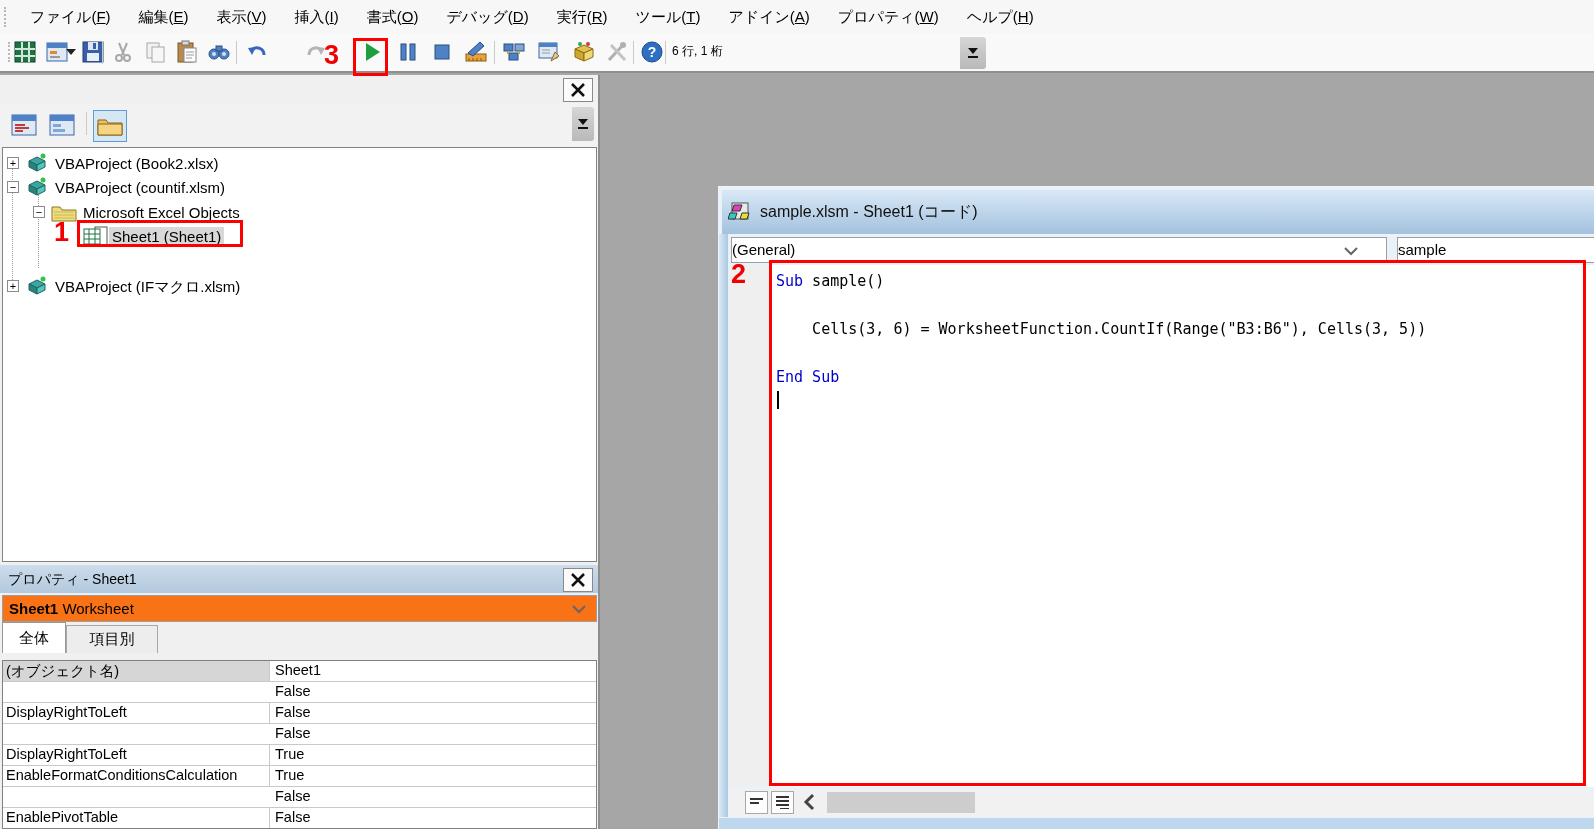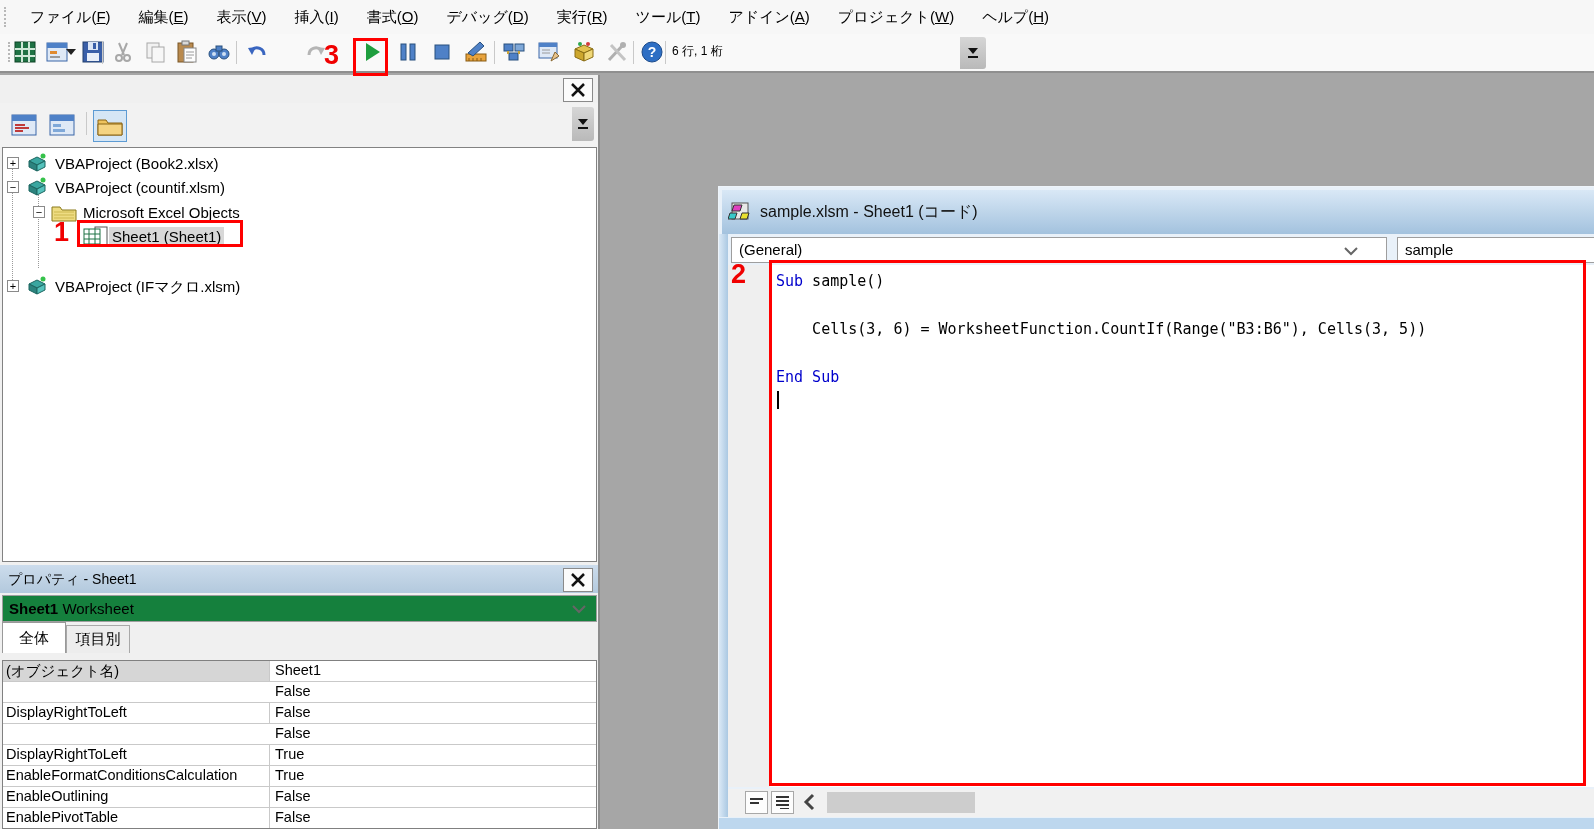--- a/index.html
+++ b/index.html
@@ -27,33 +27,33 @@
   .ptb-btn{position:absolute;top:7px;width:32px;height:30px;display:flex;align-items:center;justify-content:center}
   .ptb-active{border:1px solid #5d9bd3;background:#d5e6f5}
   #tree{position:absolute;left:2px;top:72px;width:595px;height:415px;background:#fff;border:1px solid #828282;box-sizing:border-box;overflow:hidden}
   .tree-row{position:absolute;left:0;width:100%;height:25px;font-size:15px}
   .expander{position:absolute;top:6px;width:12px;height:12px;border:1px solid #8a8a8a;background:#fff;font-size:11px;line-height:10px;text-align:center;box-sizing:border-box}
   .t-icon{position:absolute;top:2px;width:26px;height:20px}
   .t-label{position:absolute;top:3px;white-space:nowrap;padding:0 3px;line-height:19px}
   .t-sel{background:#d8d8d8}
   .dotline{position:absolute;border-left:1px dotted #9a9a9a}
   
-  #obj-combo{position:absolute;left:2px;top:30px;width:595px;height:27px;background:#15803d;border:1px solid #9e9e9e;box-sizing:border-box;font-size:15px;line-height:25px;padding-left:6px}
+  #obj-combo{position:absolute;left:2px;top:30px;width:595px;height:27px;background:#f97316;border:1px solid #9e9e9e;box-sizing:border-box;font-size:15px;line-height:25px;padding-left:6px}
   .tab{position:absolute;font-size:15px;text-align:center;box-sizing:border-box}
   #tab-all{left:2px;top:57px;width:64px;height:31px;background:#fff;border:1px solid #999;border-bottom:none;line-height:30px;z-index:2}
-  #tab-cat{left:66px;top:60px;width:64px;height:28px;background:#ededed;border:1px solid #a8a8a8;border-bottom:none;line-height:26px}
+  #tab-cat{left:66px;top:60px;width:92px;height:28px;background:#ededed;border:1px solid #a8a8a8;border-bottom:none;line-height:26px}
   #props-grid{position:absolute;left:2px;top:95px;width:595px;height:169px;background:#fff;border:1px solid #808080;box-sizing:border-box;overflow:hidden}
   .prow{position:absolute;left:0;width:100%;height:21px;border-bottom:1px solid #c9c9c9;box-sizing:border-box;font-size:14.5px}
   .pname{position:absolute;left:0;top:0;width:267px;height:100%;border-right:1px solid #c9c9c9;box-sizing:border-box;padding:1px 0 0 3px;white-space:nowrap;overflow:hidden}
   .pval{position:absolute;left:268px;top:0;right:0;height:100%;padding:1px 0 0 4px;white-space:nowrap}
   
   #code-window{position:absolute;left:718px;top:186px;width:886px;height:643px;background:#e9f1f9;border:1px solid #eef4fa;box-sizing:border-box}
   #cw-titlebar{position:absolute;left:3px;top:3px;right:0;height:44px;background:linear-gradient(#d9e8f6,#a3c2de);display:flex;align-items:center;font-size:16px}
   #cw-title{margin-left:8px;white-space:nowrap;color:#111}
-  .combo{position:absolute;top:50px;height:26px;background:#fff;border:1px solid #9e9e9e;box-sizing:border-box;font-size:15px;line-height:24px;padding-left:7px;white-space:nowrap}
+  .combo{position:absolute;top:50px;height:26px;background:#fff;border:1px solid #9e9e9e;box-sizing:border-box;font-size:15px;line-height:24px;white-space:nowrap}
   #cw-margin{position:absolute;left:9px;top:78px;width:42px;bottom:41px;background:#efefef}
   #cw-code{position:absolute;left:51px;top:78px;right:0;bottom:41px;background:#fff;font-family:"DejaVu Sans Mono","Liberation Mono",monospace;font-size:15px}
   .cl{position:absolute;left:6px;white-space:pre;line-height:20px}
   .kw{color:#0000cc}
   #cw-cursor{position:absolute;left:7px;top:126px;width:2px;height:18px;background:#000}
   #cw-bottombar{position:absolute;left:9px;right:0;top:602px;height:28px;background:#f1f1f1}
   .vbtn{position:absolute;top:2px;width:23px;height:23px;background:#fdfdfd;border:1px solid #a8a8a8;box-sizing:border-box;display:flex;align-items:center;justify-content:center}
   #hthumb{position:absolute;left:99px;top:3px;width:148px;height:21px;background:#cdcdcd}
   #cw-bottom-border{position:absolute;left:0;right:0;top:630px;height:13px;background:#bdd7ee;border-top:1px solid #e8f1f9}
   #cw-leftborder{position:absolute;left:0;top:47px;width:9px;bottom:0;background:linear-gradient(90deg,#dbe9f6,#aac8e2)}
@@ -69,21 +69,21 @@
   <span class="grip"></span>
   <div class="menu-item"><span>ファイル</span>(<u>F</u>)</div>
   <div class="menu-item"><span>編集</span>(<u>E</u>)</div>
   <div class="menu-item"><span>表示</span>(<u>V</u>)</div>
   <div class="menu-item"><span>挿入</span>(<u>I</u>)</div>
   <div class="menu-item"><span>書式</span>(<u>O</u>)</div>
   <div class="menu-item"><span>デバッグ</span>(<u>D</u>)</div>
   <div class="menu-item"><span>実行</span>(<u>R</u>)</div>
   <div class="menu-item"><span>ツール</span>(<u>T</u>)</div>
   <div class="menu-item"><span>アドイン</span>(<u>A</u>)</div>
-  <div class="menu-item"><span>プロジェクト</span>(<u>W</u>)</div>
+  <div class="menu-item"><span>プロパティ</span>(<u>W</u>)</div>
   <div class="menu-item"><span>ヘルプ</span>(<u>H</u>)</div>
 </div>
 
 <div id="toolbar">
   <span class="grip abs" style="left:4px;top:8px"></span>
   <span class="tbtn" style="left:12px">
     <svg width="24" height="24">
         <rect x="2" y="2" width="20" height="20" fill="#1f7244" stroke="#0e4426"></rect>
         <path d="M2 9h20M2 16h20M9 2v20M16 2v20" stroke="#cfe8d8" stroke-width="2"></path>
       </svg>
@@ -356,21 +356,20 @@
     </div>
     <div class="prow" style="top:84px">
       <div class="pname">DisplayRightToLeft</div>
       <div class="pval">True</div>
     </div>
     <div class="prow" style="top:105px">
       <div class="pname">EnableFormatConditionsCalculation</div>
       <div class="pval">True</div>
     </div>
     <div class="prow" style="top:126px">
-      <div class="pname">EnableOutlining</div>
       <div class="pval">False</div>
     </div>
     <div class="prow" style="top:147px">
       <div class="pname">EnablePivotTable</div>
       <div class="pval">False</div>
     </div>
   </div>
 </div>
 
 <div id="code-window">

